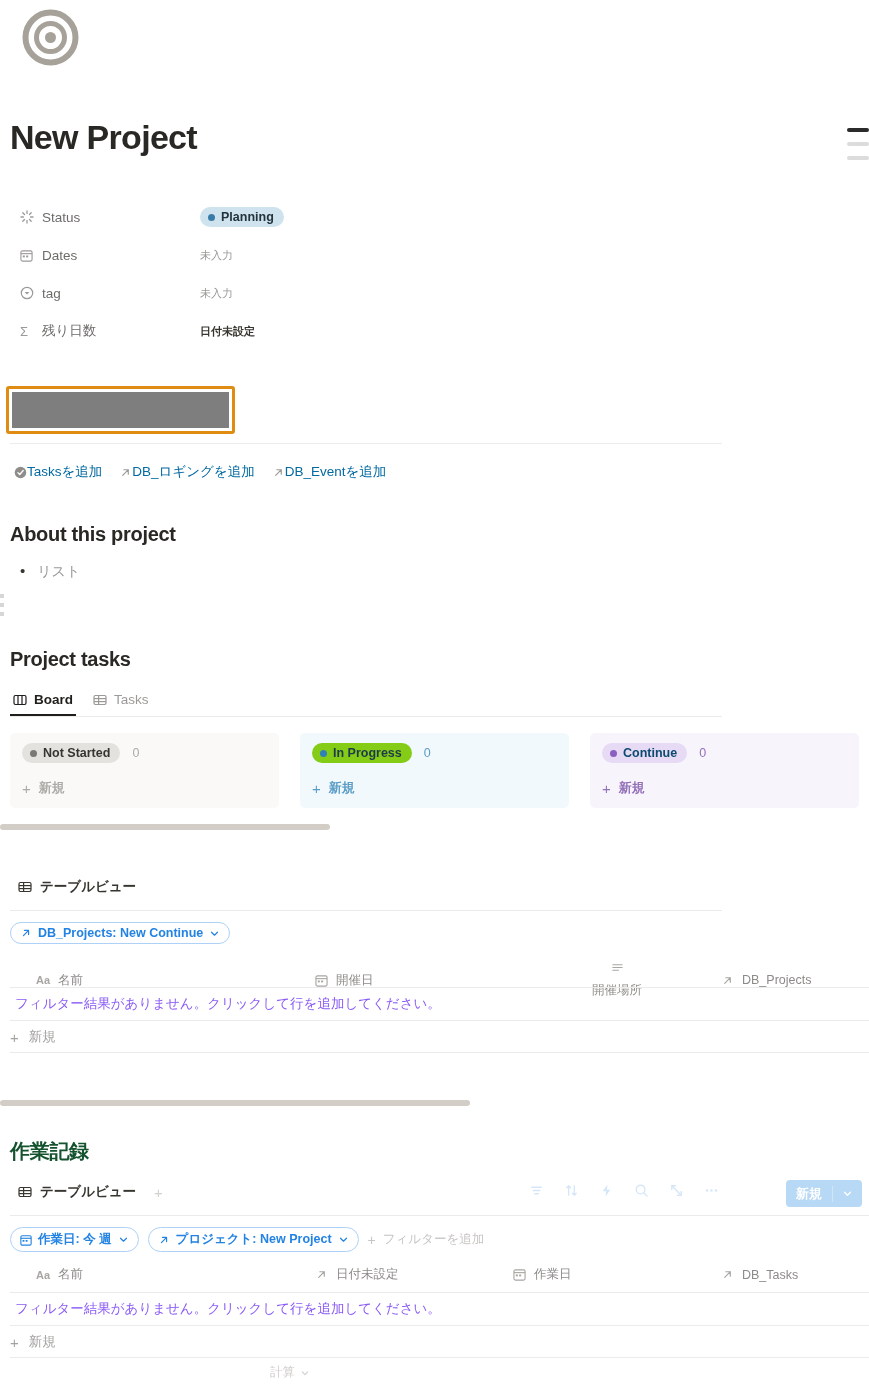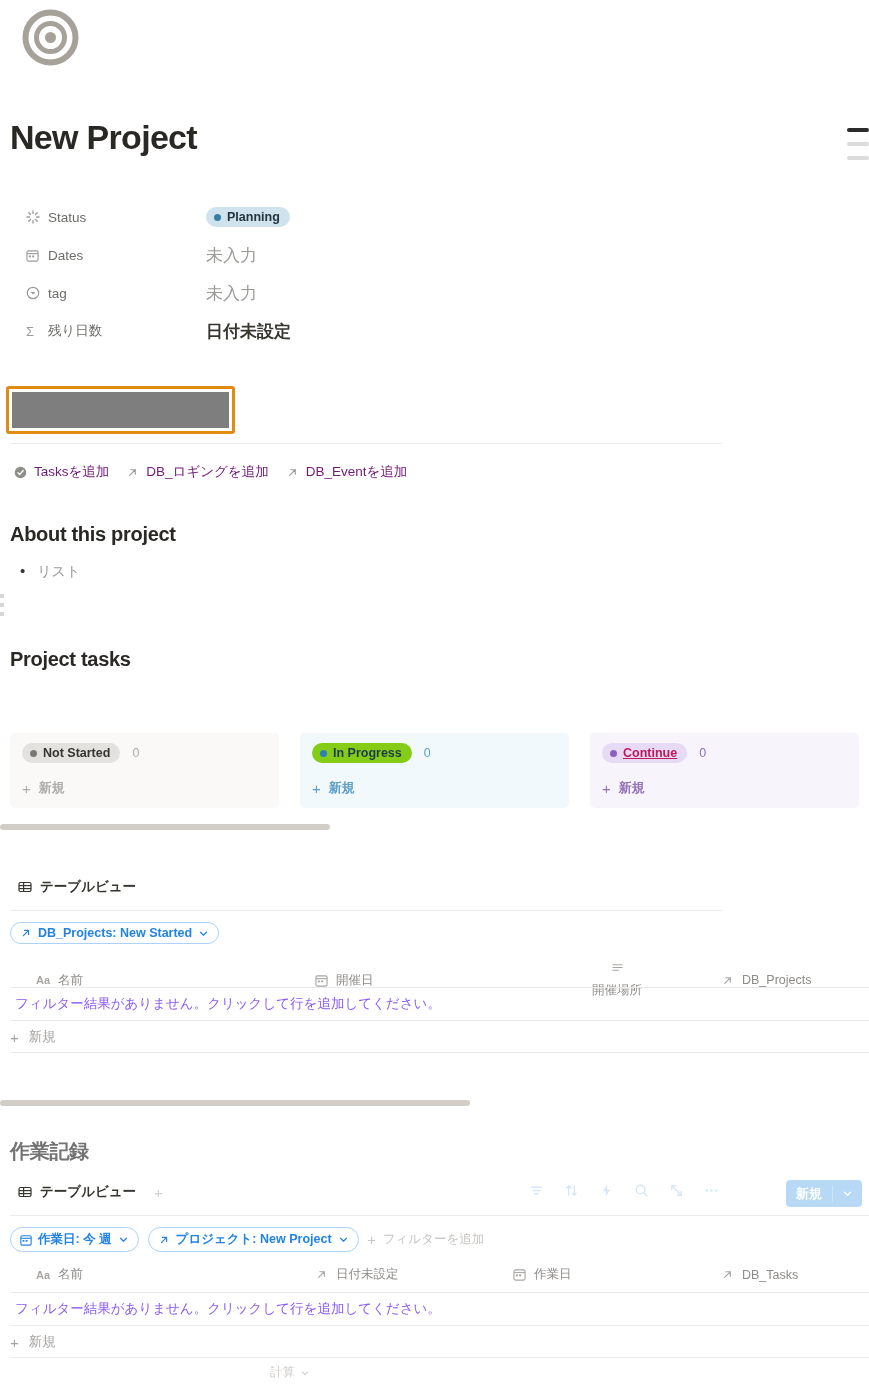--- a/index.html
+++ b/index.html
@@ -19,27 +19,27 @@
     font-size: 34px; font-weight: 700; letter-spacing: -0.7px; color: #29282 4;
     color: #292824;
   }
   .right-scroll { position: absolute; right: 0px; top: 128px; width: 22px; }
   .right-scroll span { display: block; height: 4px; border-radius: 2px; margin-bottom: 10px; }
   .rs1 { background: #2b2b2b; width: 22px; }
   .rs2 { background: #dcdcdc; width: 22px; }
   .rs3 { background: #dcdcdc; width: 22px; }
 
   
-  .props { position: absolute; left: 26px; top: 198px; width: 712px; }
+  .props { position: absolute; left: 20px; top: 198px; width: 712px; }
   .prop-row { display: flex; align-items: center; height: 38px; }
   .prop-ico { width: 22px; flex: 0 0 22px; display: flex; align-items: center;
               justify-content: flex-start; color: #9b9a97; }
   .prop-label { font-size: 13.5px; color: #6d6c69; }
   .prop-key { width: 180px; display: flex; align-items: center; }
-  .prop-val { font-size: 17px; color: #9b9a97; }
+  .prop-val { font-size: 11px; color: #9b9a97; }
   .prop-val.dark { color: #37352f; font-weight: 600; }
   .pill-status {
     display: inline-flex; align-items: center; gap: 6px;
     background: #cfe3ef; color: #24343d; border-radius: 11px;
     padding: 3px 10px 3px 8px; font-size: 12.5px; font-weight: 600;
   }
   .pill-status .dot { width: 7px; height: 7px; border-radius: 50%; background: #3a7ca8; }
 
   .more-props { display: flex; align-items: center; gap: 7px; height: 30px;
                 margin-top: 2px; color: #9b9a97; font-size: 13px; }
@@ -50,21 +50,21 @@
     width: 229px; height: 48px;
     border: 3px solid #e08c13; border-radius: 3px;
     background: #ffffff; padding: 3px;
   }
   .redact-wrap .fill { width: 100%; height: 100%; background: #7e7e7e; }
   .hr-line { position: absolute; left: 10px; top: 443px; width: 712px;
              height: 1px; background: #ececeb; }
 
   
   .add-row { position: absolute; left: 14px; top: 463px; display: flex; align-items: center; gap: 17px; }
-  .add-btn { display: flex; align-items: center; gap: 7px; font-size: 13.5px; color: #701a75; }
+  .add-btn { display: flex; align-items: center; font-size: 13.5px; color: #0369a1; }
   .add-btn .ico { color: #9b9a97; display: flex; align-items: center; }
   .add-btn .ico.check { color: #8e8d8a; }
 
   
   .h-about { position: absolute; left: 10px; top: 523px; font-size: 20px; font-weight: 700;
              letter-spacing: -0.3px; color: #292824; }
   .bullet-li { position: absolute; left: 20px; top: 562px; display: flex; gap: 12px;
                align-items: baseline; font-size: 14px; color: #9b9a97; }
   .bullet-li .bl { font-size: 15px; color: #37352f; }
   .drag-dots { position: absolute; left: 0px; top: 594px; width: 4px; }
@@ -95,21 +95,21 @@
   .c-notstarted .bchip { background: #e4e2df; color: #36342f; }
   .c-notstarted .bchip .dot { background: #7a7874; }
   .c-notstarted .bcount, .c-notstarted .bnew { color: #adaba7; }
 
   .c-inprogress { background: #f2f9fd; }
   .c-inprogress .bchip { background: #84cc16; color: #1d3b4b; }
   .c-inprogress .bchip .dot { background: #2f80b8; }
   .c-inprogress .bcount, .c-inprogress .bnew { color: #5b9dc7; }
 
   .c-continue { background: #f8f4fc; }
-  .c-continue .bchip { background: #e6daf5; color: #be185d; text-decoration: underline; }
+  .c-continue .bchip { background: #e6daf5; color: #0c4a6e; }
   .c-continue .bchip .dot { background: #8b5fc0; }
   .c-continue .bcount, .c-continue .bnew { color: #9271b9; }
 
   .hscroll { position: absolute; height: 6px; border-radius: 3px; background: #d2cec7; }
 
   
   .tv1-head { position: absolute; left: 18px; top: 878px; display: flex; align-items: center;
               gap: 8px; font-size: 13.5px; font-weight: 600; color: #37352f; }
   .tv1-rule { position: absolute; left: 10px; top: 910px; width: 712px; height: 1px; background: #ecebea; }
   .chip-filter {
@@ -124,21 +124,21 @@
   .tblhdr { position: absolute; display: flex; font-size: 12.5px; color: #8d8b88; }
   .tblhdr .col { display: flex; align-items: center; gap: 8px; }
   .thrule { position: absolute; height: 1px; background: #ecebea; }
   .emptyrow { position: absolute; font-size: 13.5px; color: #8b5cf6; }
   .newrow { position: absolute; display: flex; align-items: center; gap: 10px;
             font-size: 13.5px; color: #a5a3a0; }
   .newrow .plus { font-size: 15px; }
 
   
   .h-sagyo { position: absolute; left: 10px; top: 1138px; font-size: 20px; font-weight: 700;
-             letter-spacing: -0.3px; color: #737373; }
+             letter-spacing: -0.3px; color: #14532d; }
   .tv2-head { position: absolute; left: 18px; top: 1183px; display: flex; align-items: center;
               gap: 8px; font-size: 13.5px; font-weight: 600; color: #37352f; }
   .tv2-plus { color: #d3d1ce; font-size: 15px; margin-left: 10px; font-weight: 400; }
   .tv2-tools { position: absolute; right: 150px; top: 1183px; display: flex; align-items: center; gap: 20px; }
   .tv2-tools .ti { color: #d5e7f7; display: flex; align-items: center; }
   .btn-new {
     position: absolute; right: 7px; top: 1180px;
     display: flex; align-items: center; background: #b8d9f5;
     border-radius: 4px; height: 27px; overflow: hidden;
   }
@@ -280,20 +280,43 @@
     <span>リスト</span>
   </div>
   <div class="drag-dots">
     <i></i>
       <i></i>
       <i></i>
   </div>
 
   <div class="h-tasks">Project tasks</div>
 
+  <div class="tabs">
+    <div class="tab active">
+      <span class="ico">
+        <svg width="14" height="14" viewBox="0 0 14 14">
+          <rect x="1" y="2.5" width="12" height="9" rx="1.4" fill="none" stroke="#1f1e1b" stroke-width="1.2"></rect>
+          <line x1="5" y1="2.5" x2="5" y2="11.5" stroke="#1f1e1b" stroke-width="1.2"></line>
+          <line x1="9" y1="2.5" x2="9" y2="11.5" stroke="#1f1e1b" stroke-width="1.2"></line>
+        </svg>
+      </span>
+      <span>Board</span>
+    </div>
+    <div class="tab">
+      <span class="ico">
+        <svg width="14" height="14" viewBox="0 0 14 14">
+          <rect x="1" y="2.5" width="12" height="9" rx="1.4" fill="none" stroke="#9b9a97" stroke-width="1.2"></rect>
+          <line x1="1" y1="5.6" x2="13" y2="5.6" stroke="#9b9a97" stroke-width="1.2"></line>
+          <line x1="1" y1="8.6" x2="13" y2="8.6" stroke="#9b9a97" stroke-width="1.2"></line>
+          <line x1="5.6" y1="2.5" x2="5.6" y2="11.5" stroke="#9b9a97" stroke-width="1.2"></line>
+        </svg>
+      </span>
+      <span>Tasks</span>
+    </div>
+  </div>
 
   <div class="board">
 
     <div class="bcol c-notstarted">
       <div class="head">
         <span class="bchip">
           <span class="dot"></span>
           <span>Not Started</span>
         </span>
         <span class="bcount">0</span>
@@ -349,21 +372,21 @@
   </div>
   <div class="tv1-rule"></div>
 
   <div class="tv1-chips">
     <span class="chip-filter">
       <span class="ar">
         <svg width="12" height="12" viewBox="0 0 14 14">
           <path d="M4 10 L10 4 M5.2 4 H10 V8.8" fill="none" stroke="#2383e2" stroke-width="1.4" stroke-linecap="round" stroke-linejoin="round"></path>
         </svg>
       </span>
-      <span class="cv">DB_Projects: New Started</span>
+      <span class="cv">DB_Projects: New Continue</span>
       <span>
         <svg width="11" height="11" viewBox="0 0 14 14">
           <path d="M3.2 5.4 L7 9.2 L10.8 5.4" fill="none" stroke="#2383e2" stroke-width="1.5" stroke-linecap="round" stroke-linejoin="round"></path>
         </svg>
       </span>
     </span>
   </div>
 
   <div class="tblhdr" style="left:10px; top:961px; width:859px;">
     <div class="col" style="width:305px; padding-left:26px;">

